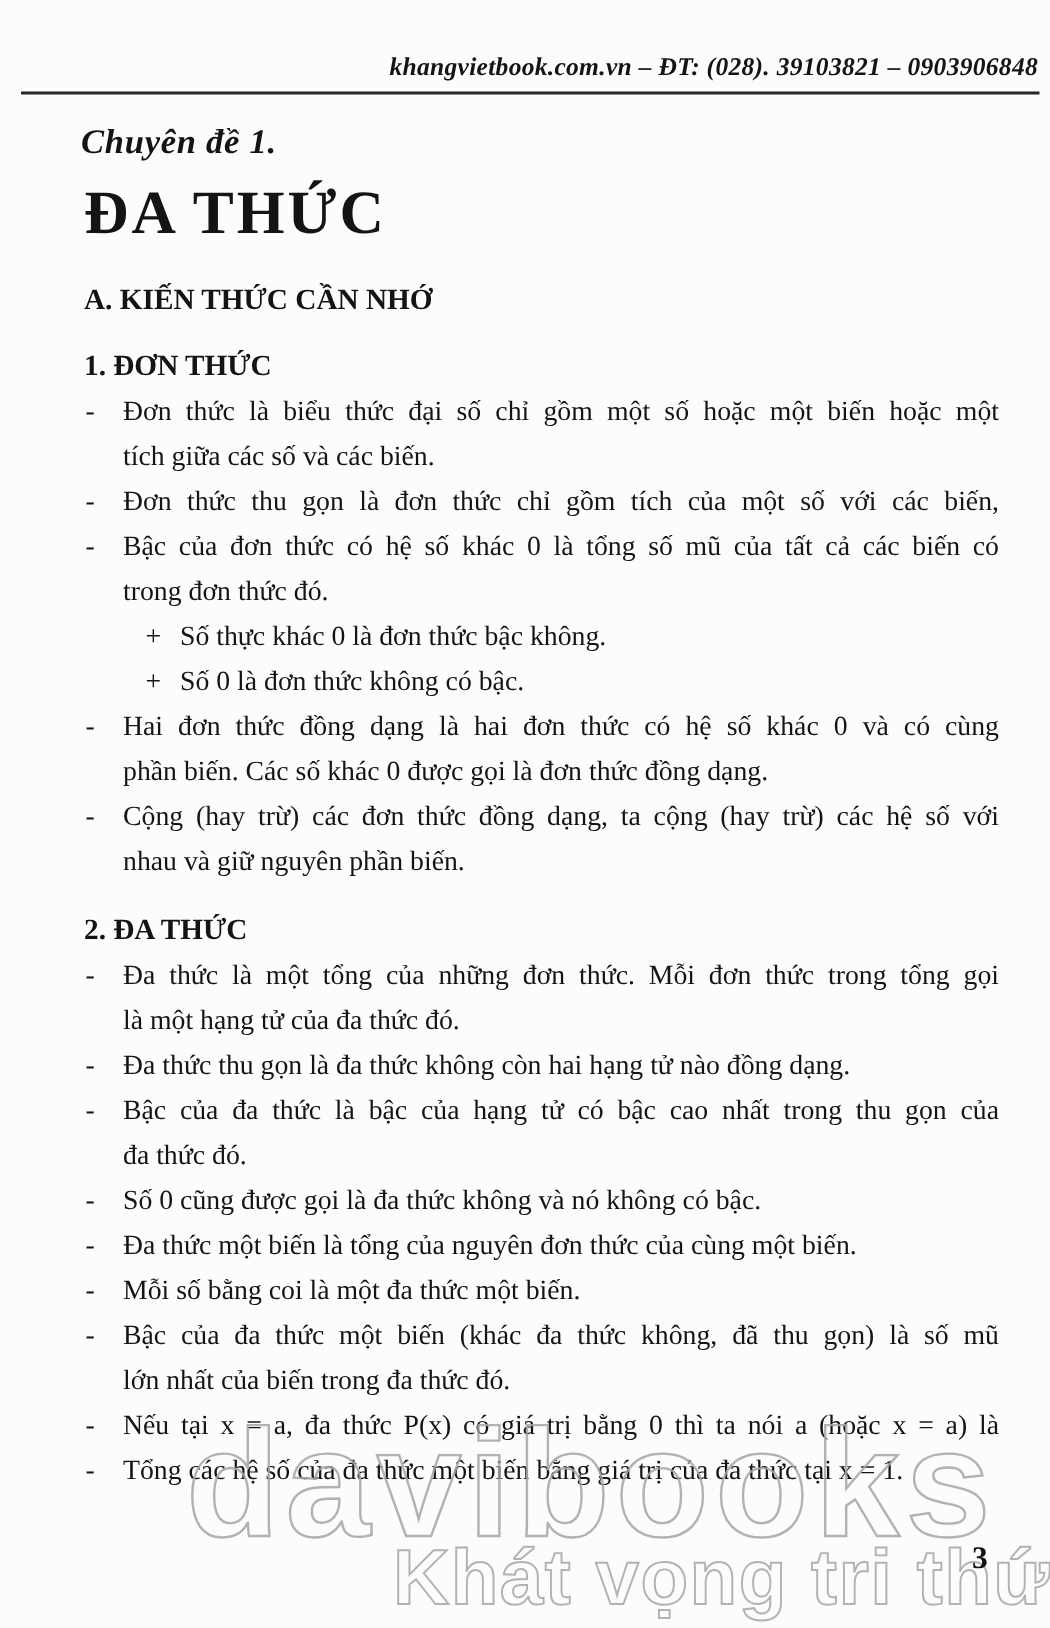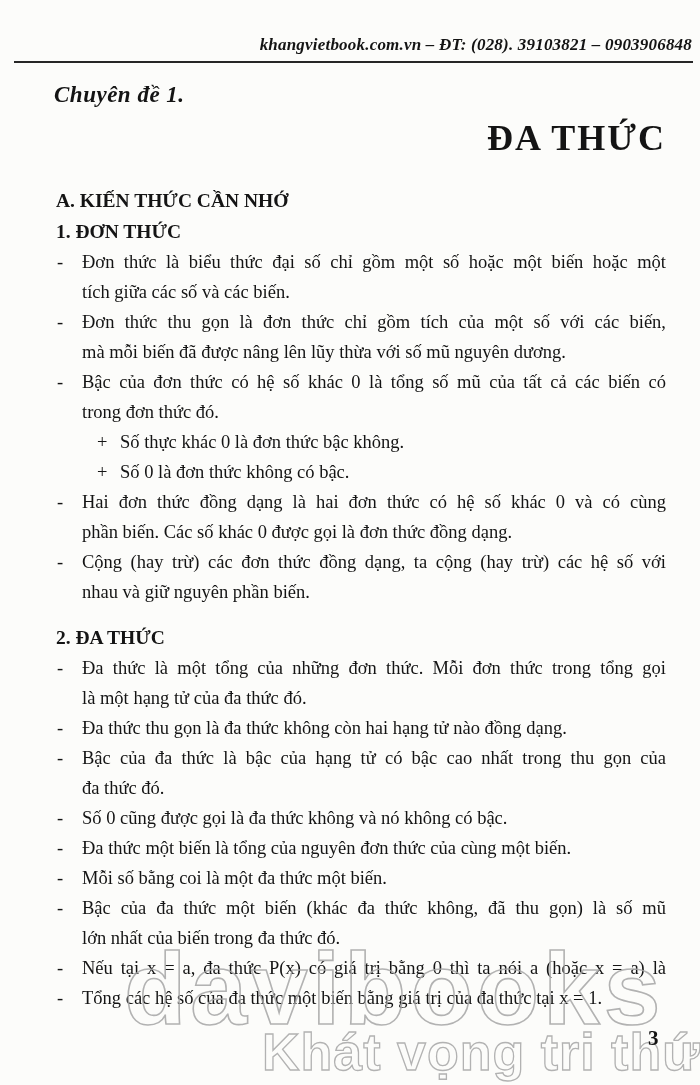--- a/index.html
+++ b/index.html
@@ -22,29 +22,29 @@
     position:absolute; top:61px; left:14px; width:679px;
     border-top:2px solid #262626; height:0;
   }
   .chapter-label {
     position:absolute; left:54px; top:82px;
     font-size:23px; font-weight:bold; font-style:italic;
     letter-spacing:0.5px;
   }
   .page-title {
     position:absolute; left:56px; width:610px; top:117px;
-    text-align:right;
-    font-size:36px; font-weight:bold; letter-spacing:2px;
+    text-align:left;
+    font-size:41px; font-weight:bold; letter-spacing:2px;
   }
   .content {
     position:absolute; left:56px; top:186px; width:610px;
     font-size:18.5px; line-height:30px;
   }
   .sec-heading { font-weight:bold; font-size:19.5px; line-height:30px; }
-  #h-s1 { margin-top:1px; }
+  #h-s1 { margin-top:14px; }
   #h-s2 { margin-top:16px; }
   .item { position:relative; padding-left:26px; }
   .item .marker { position:absolute; left:1px; top:0; }
   .item.sub { padding-left:64px; }
   .item.sub .marker { left:41px; }
   .line { min-height:30px; }
   .line.just { text-align:justify; text-align-last:justify; }
   .watermark-1 {
     position:absolute; left:124px; top:938px;
     font-family:"Liberation Sans","DejaVu Sans",sans-serif;
@@ -86,21 +86,20 @@
   <div class="sec-heading" id="h-s1">1. ĐƠN THỨC</div>
   <div>
       <div class="item">
         <span class="marker">-</span>
         <div class="line just">Đơn thức là biểu thức đại số chỉ gồm một số hoặc một biến hoặc một</div>
         <div class="line">tích giữa các số và các biến.</div>
       </div>
       <div class="item">
         <span class="marker">-</span>
         <div class="line just">Đơn thức thu gọn là đơn thức chỉ gồm tích của một số với các biến,</div>
-        <div class="line">mà mỗi biến đã được nâng lên lũy thừa với số mũ nguyên dương.</div>
       </div>
       <div class="item">
         <span class="marker">-</span>
         <div class="line just">Bậc của đơn thức có hệ số khác 0 là tổng số mũ của tất cả các biến có</div>
         <div class="line">trong đơn thức đó.</div>
       </div>
       <div class="item sub">
         <span class="marker">+</span>
         <div class="line">Số thực khác 0 là đơn thức bậc không.</div>
       </div>

